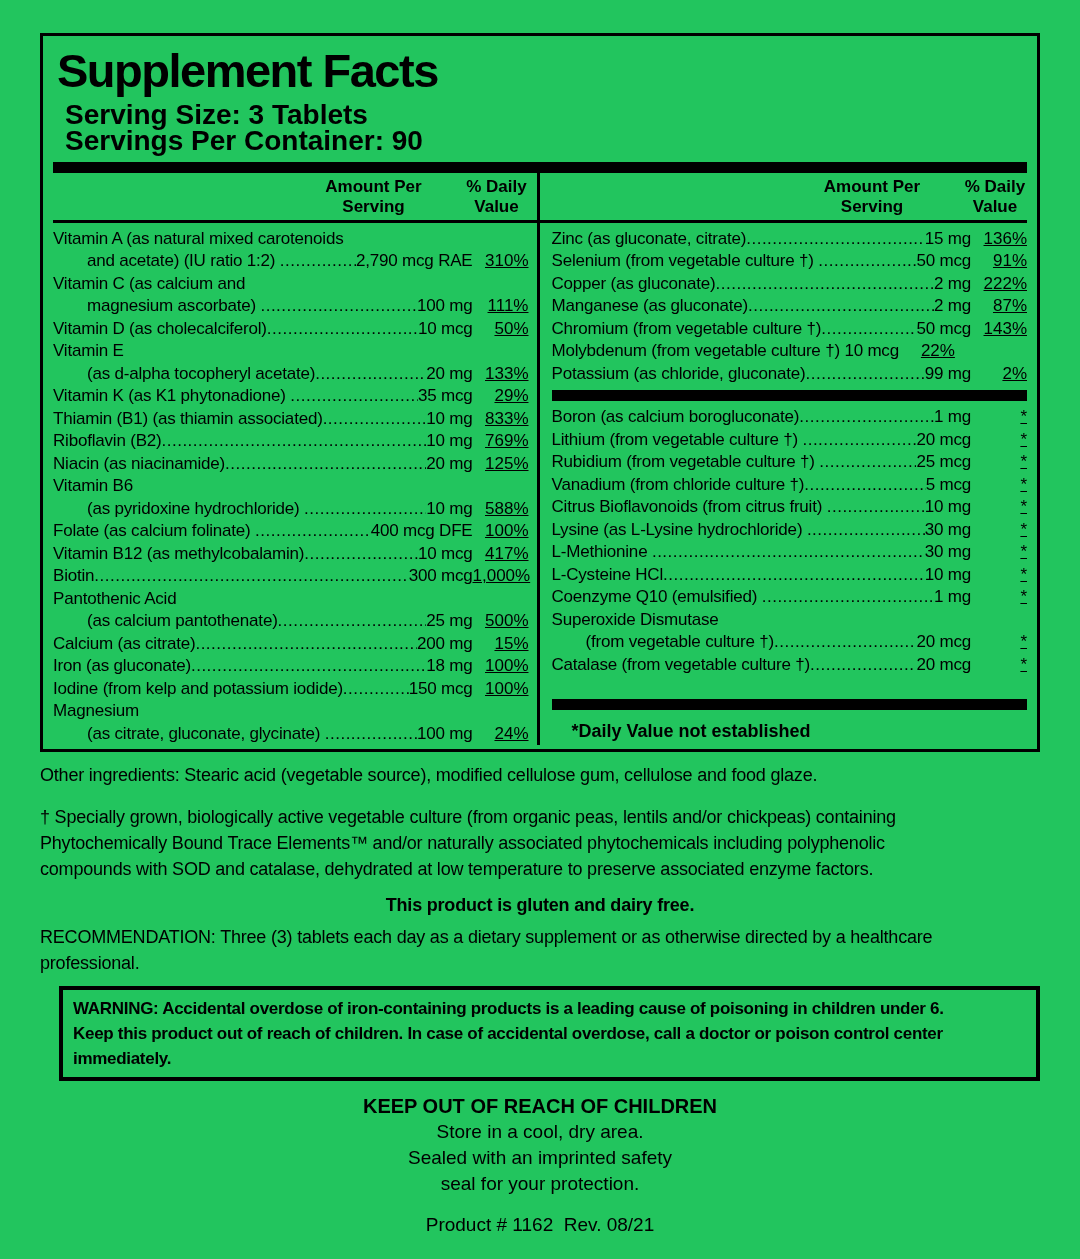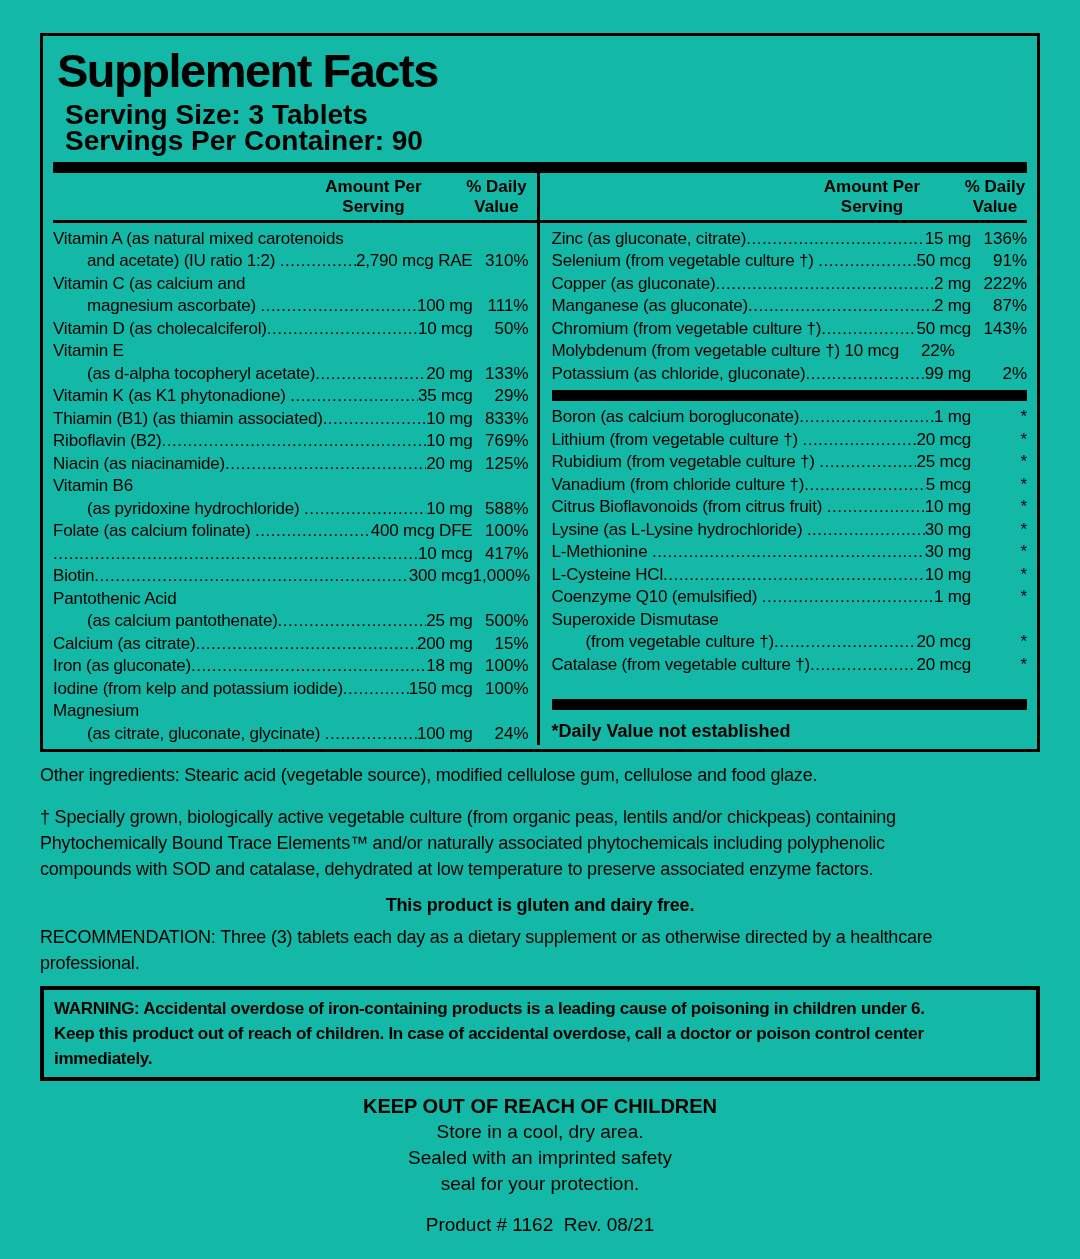--- a/index.html
+++ b/index.html
@@ -1,17 +1,17 @@
 <!DOCTYPE html>
 <html><head>
 <meta charset="utf-8">
 <style>
   html,body{margin:0;padding:0;background:#ffffff;}
   body{font-family:"Liberation Sans","DejaVu Sans",sans-serif;color:#000;}
-  .page{width:1080px;height:1259px;box-sizing:border-box;padding:33px 40px 0 40px;background:#14b8a6;overflow:hidden;}
+  .page{width:1080px;height:1259px;box-sizing:border-box;padding:33px 40px 0 40px;background:#22c55e;overflow:hidden;}
 
   
   .facts-box{border:3px solid #000;padding:8px 10px 4px 10px;box-sizing:border-box;}
   .sf-title{font-size:47px;font-weight:bold;letter-spacing:-1.5px;line-height:1.06;margin:2px 0 6px 4px;}
   .serving{font-size:28px;font-weight:bold;line-height:26px;margin-left:12px;}
   .thick-bar{height:11px;background:#000;}
   .top-bar{margin-top:8px;}
 
   .facts-table{display:flex;margin-top:0;}
   .col{flex:1 1 0;min-width:0;display:flex;flex-direction:column;}
@@ -24,36 +24,36 @@
   .head-rule{height:3px;background:#000;margin-bottom:5px;}
   .col-left .head-rule{margin-right:-8px;}
   .col-right .head-rule{margin-left:-12px;}
 
   .row{display:flex;align-items:baseline;font-size:17px;line-height:22.5px;}
   .row .nm{white-space:pre;flex:0 0 auto;letter-spacing:-0.2px;}
   .row.indent .nm{padding-left:34px;}
   .leader{flex:1 1 6px;overflow:hidden;white-space:nowrap;min-width:0;}
   .leader::before{content:"....................................................................................";letter-spacing:0.5px;}
   .amt{white-space:pre;flex:0 0 auto;letter-spacing:-0.2px;}
-  .dv{width:56px;flex:0 0 auto;text-align:right;white-space:pre;}
+  .dv{width:56px;flex:0 0 auto;text-align:right;white-space:pre;text-decoration:underline;}
 
   .col-bar{margin:5px 0 5px 0;}
   .bottom-group{margin-top:auto;}
-  .dv-note{font-weight:bold;font-size:18px;line-height:24px;padding:4px 0 2px 0;}
+  .dv-note{font-weight:bold;font-size:18px;line-height:24px;padding:4px 0 2px 0;margin-left:20px;}
 
   
   .para{font-size:18px;line-height:26px;letter-spacing:-0.2px;}
   .other-ing{margin-top:10px;}
   .dagger{margin-top:16px;}
   b.lead{font-weight:normal;}
   .gluten{margin-top:10px;text-align:center;font-weight:bold;}
   .reco{margin-top:6px;}
 
   
-  .warning-box{margin-top:10px;border:4px solid #000;padding:6px 10px;font-weight:bold;font-size:17px;line-height:25px;letter-spacing:-0.3px;}
+  .warning-box{margin-top:10px;border:4px solid #000;padding:6px 10px;font-weight:bold;font-size:17px;line-height:25px;letter-spacing:-0.3px;margin-left:19px;}
 
   
   .footer{text-align:center;}
   .keep-out{margin-top:12px;font-weight:bold;font-size:20px;line-height:26px;}
   .foot-line{font-size:19px;line-height:26px;}
   .product{margin-top:16px;font-size:19px;line-height:24px;white-space:pre;}
 </style>
 </head>
 <body>
 
@@ -144,20 +144,21 @@
               <span class="amt">10 mg</span>
               <span class="dv">588%</span>
             </div>
             <div class="row">
               <span class="nm">Folate (as calcium folinate) </span>
               <span class="leader"></span>
               <span class="amt">400 mcg DFE</span>
               <span class="dv">100%</span>
             </div>
             <div class="row">
+              <span class="nm">Vitamin B12 (as methylcobalamin)</span>
               <span class="leader"></span>
               <span class="amt">10 mcg</span>
               <span class="dv">417%</span>
             </div>
             <div class="row">
               <span class="nm">Biotin</span>
               <span class="leader"></span>
               <span class="amt">300 mcg</span>
               <span class="dv">1,000%</span>
             </div>

